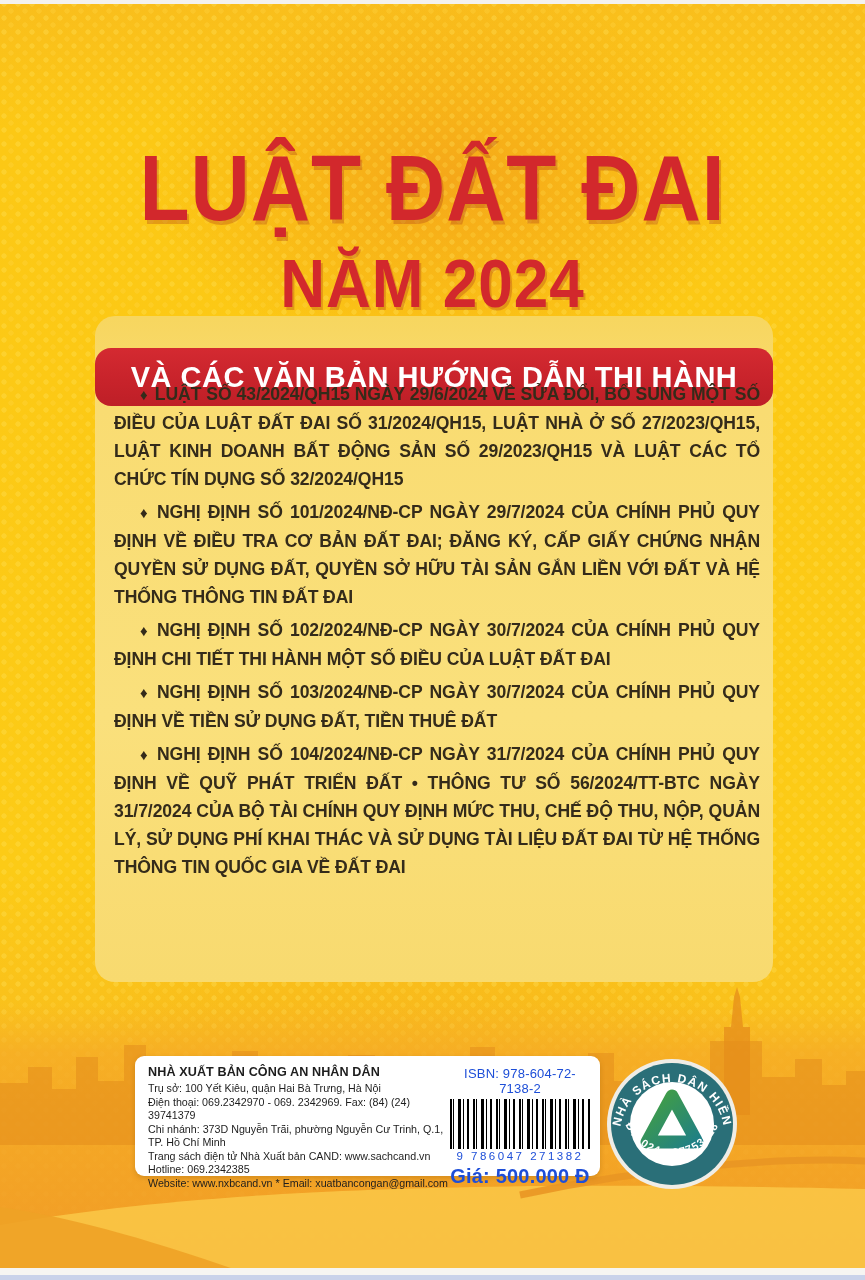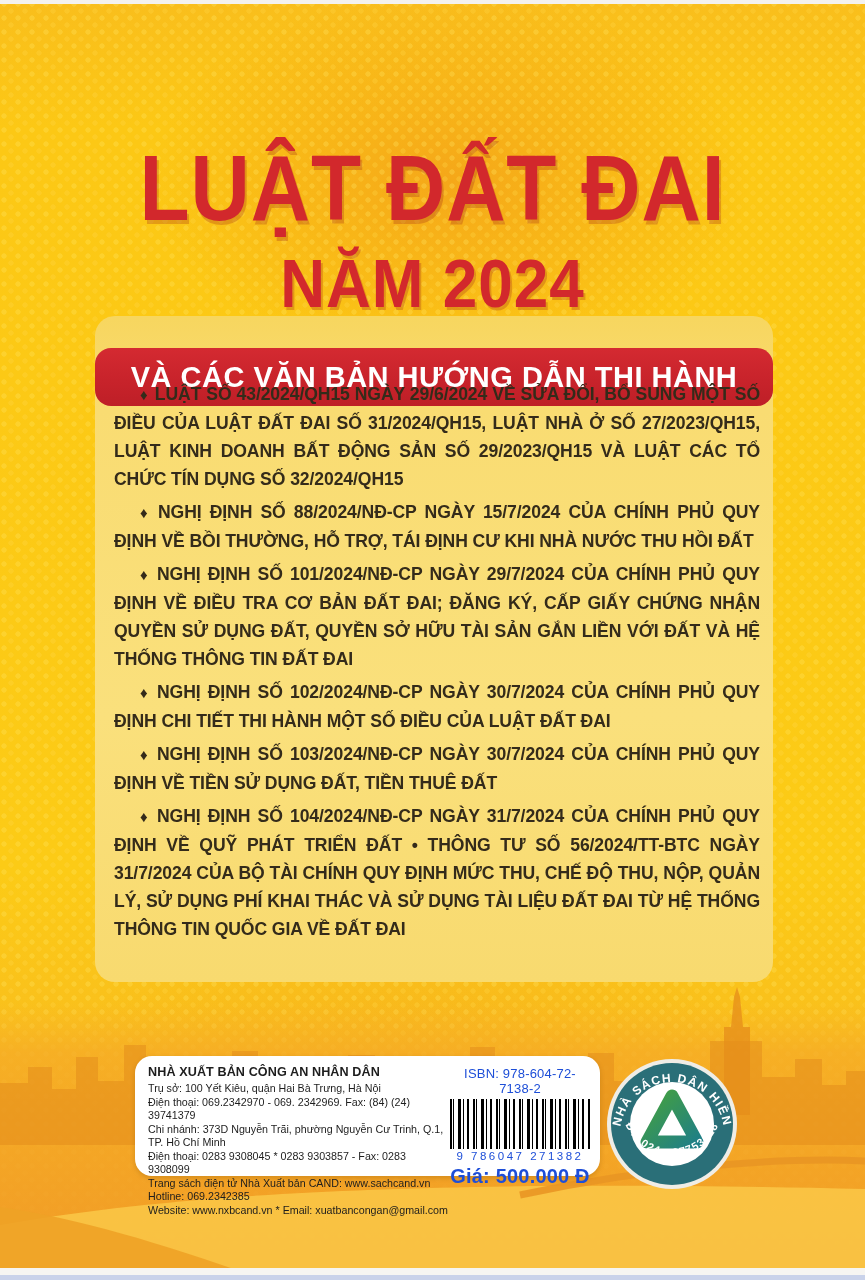--- a/index.html
+++ b/index.html
@@ -35,21 +35,21 @@
     border-radius:16px;display:flex;align-items:center;justify-content:center;
     color:#fff;font-weight:bold;font-size:29px;letter-spacing:.5px;margin-top:32px;}
 
   .contents{position:absolute;left:114px;top:380px;width:646px;z-index:3;
     color:#342b1a;font-size:17.6px;line-height:28px;font-weight:bold;
     text-align:justify;letter-spacing:-.1px;}
   .contents p{margin:0 0 5px 0;text-indent:26px;}
   .dm{margin-right:7px;font-size:15px;}
 
   .pubbox{position:absolute;left:135px;top:1056px;width:465px;height:120px;z-index:4;
-    background:#fff;border-radius:17px;box-shadow:0 2px 5px rgba(120,70,0,.25);
+    background:#fff;border-radius:9px;box-shadow:0 2px 5px rgba(120,70,0,.25);
     display:flex;padding:9px 8px 7px 13px;}
   .pub-left{width:300px;color:#1d1d1d;}
   .pub-name{font-size:12.6px;font-weight:bold;margin-bottom:3px;letter-spacing:.1px;}
   .pub-line{font-size:10.7px;line-height:13.5px;}
   .pub-right{width:144px;text-align:center;color:#1d4ed8;}
   .isbn{font-size:13px;letter-spacing:.2px;margin-top:1px;}
   .bars{height:50px;width:140px;margin:3px auto 0;
     background:repeating-linear-gradient(90deg,
       #000 0 2px,#fff 2px 3px,#000 3px 4px,#fff 4px 8px,#000 8px 11px,#fff 11px 13px,
       #000 13px 14px,#fff 14px 17px,#000 17px 19px,#fff 19px 23px);}
@@ -85,34 +85,32 @@
   </svg>
 
   <div class="title title1">LUẬT ĐẤT ĐAI</div>
   <div class="title title2">NĂM 2024</div>
 
   <div class="panel"></div>
   <div class="banner">VÀ CÁC VĂN BẢN HƯỚNG DẪN THI HÀNH</div>
 
   <div class="contents">
     <p><span class="dm">♦</span><span>LUẬT SỐ 43/2024/QH15 NGÀY 29/6/2024 VỀ SỬA ĐỔI, BỔ SUNG MỘT SỐ ĐIỀU CỦA LUẬT ĐẤT ĐAI SỐ 31/2024/QH15, LUẬT NHÀ Ở SỐ 27/2023/QH15, LUẬT KINH DOANH BẤT ĐỘNG SẢN SỐ 29/2023/QH15 VÀ LUẬT CÁC TỔ CHỨC TÍN DỤNG SỐ 32/2024/QH15</span></p>
-    <p><span class="dm">♦</span><span>NGHỊ ĐỊNH SỐ 88/2024/NĐ-CP NGÀY 15/7/2024 CỦA CHÍNH PHỦ QUY ĐỊNH VỀ BỒI THƯỜNG, HỖ TRỢ, TÁI ĐỊNH CƯ KHI NHÀ NƯỚC THU HỒI ĐẤT</span></p>
     <p><span class="dm">♦</span><span>NGHỊ ĐỊNH SỐ 101/2024/NĐ-CP NGÀY 29/7/2024 CỦA CHÍNH PHỦ QUY ĐỊNH VỀ ĐIỀU TRA CƠ BẢN ĐẤT ĐAI; ĐĂNG KÝ, CẤP GIẤY CHỨNG NHẬN QUYỀN SỬ DỤNG ĐẤT, QUYỀN SỞ HỮU TÀI SẢN GẮN LIỀN VỚI ĐẤT VÀ HỆ THỐNG THÔNG TIN ĐẤT ĐAI</span></p>
     <p><span class="dm">♦</span><span>NGHỊ ĐỊNH SỐ 102/2024/NĐ-CP NGÀY 30/7/2024 CỦA CHÍNH PHỦ QUY ĐỊNH CHI TIẾT THI HÀNH MỘT SỐ ĐIỀU CỦA LUẬT ĐẤT ĐAI</span></p>
     <p><span class="dm">♦</span><span>NGHỊ ĐỊNH SỐ 103/2024/NĐ-CP NGÀY 30/7/2024 CỦA CHÍNH PHỦ QUY ĐỊNH VỀ TIỀN SỬ DỤNG ĐẤT, TIỀN THUÊ ĐẤT</span></p>
     <p><span class="dm">♦</span><span>NGHỊ ĐỊNH SỐ 104/2024/NĐ-CP NGÀY 31/7/2024 CỦA CHÍNH PHỦ QUY ĐỊNH VỀ QUỸ PHÁT TRIỂN ĐẤT • THÔNG TƯ SỐ 56/2024/TT-BTC NGÀY 31/7/2024 CỦA BỘ TÀI CHÍNH QUY ĐỊNH MỨC THU, CHẾ ĐỘ THU, NỘP, QUẢN LÝ, SỬ DỤNG PHÍ KHAI THÁC VÀ SỬ DỤNG TÀI LIỆU ĐẤT ĐAI TỪ HỆ THỐNG THÔNG TIN QUỐC GIA VỀ ĐẤT ĐAI</span></p>
   </div>
 
   <div class="pubbox">
     <div class="pub-left">
       <div class="pub-name">NHÀ XUẤT BẢN CÔNG AN NHÂN DÂN</div>
       <div class="pub-line">Trụ sở: 100 Yết Kiêu, quận Hai Bà Trưng, Hà Nội</div>
       <div class="pub-line">Điện thoại: 069.2342970 - 069. 2342969. Fax: (84) (24) 39741379</div>
       <div class="pub-line">Chi nhánh: 373D Nguyễn Trãi, phường Nguyễn Cư Trinh, Q.1, TP. Hồ Chí Minh</div>
-      <div class="pub-line">Điện thoại: 0283 9308045 * 0283 9303857 - Fax: 0283 9308099</div>
       <div class="pub-line">Trang sách điện tử Nhà Xuất bản CAND: www.sachcand.vn</div>
       <div class="pub-line">Hotline: 069.2342385</div>
       <div class="pub-line">Website: www.nxbcand.vn * Email: xuatbancongan@gmail.com</div>
     </div>
     <div class="pub-right">
       <div class="isbn">ISBN: 978-604-72-7138-2</div>
       <div class="bars"></div>
       <div class="bc-num">9 786047 271382</div>
       <div class="price">Giá: 500.000 Đ</div>
     </div>

